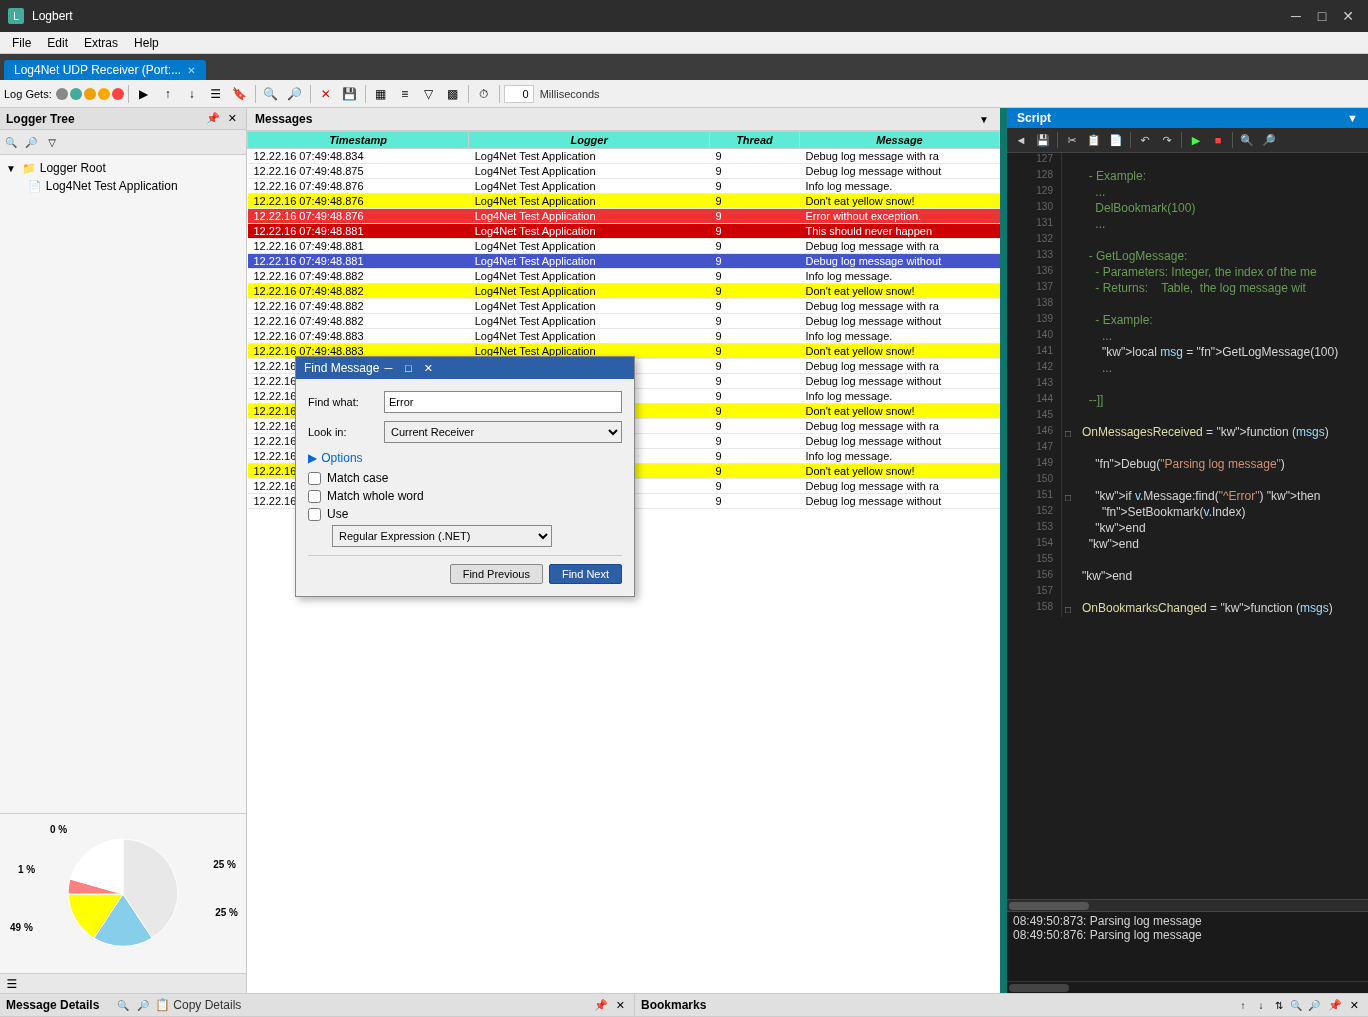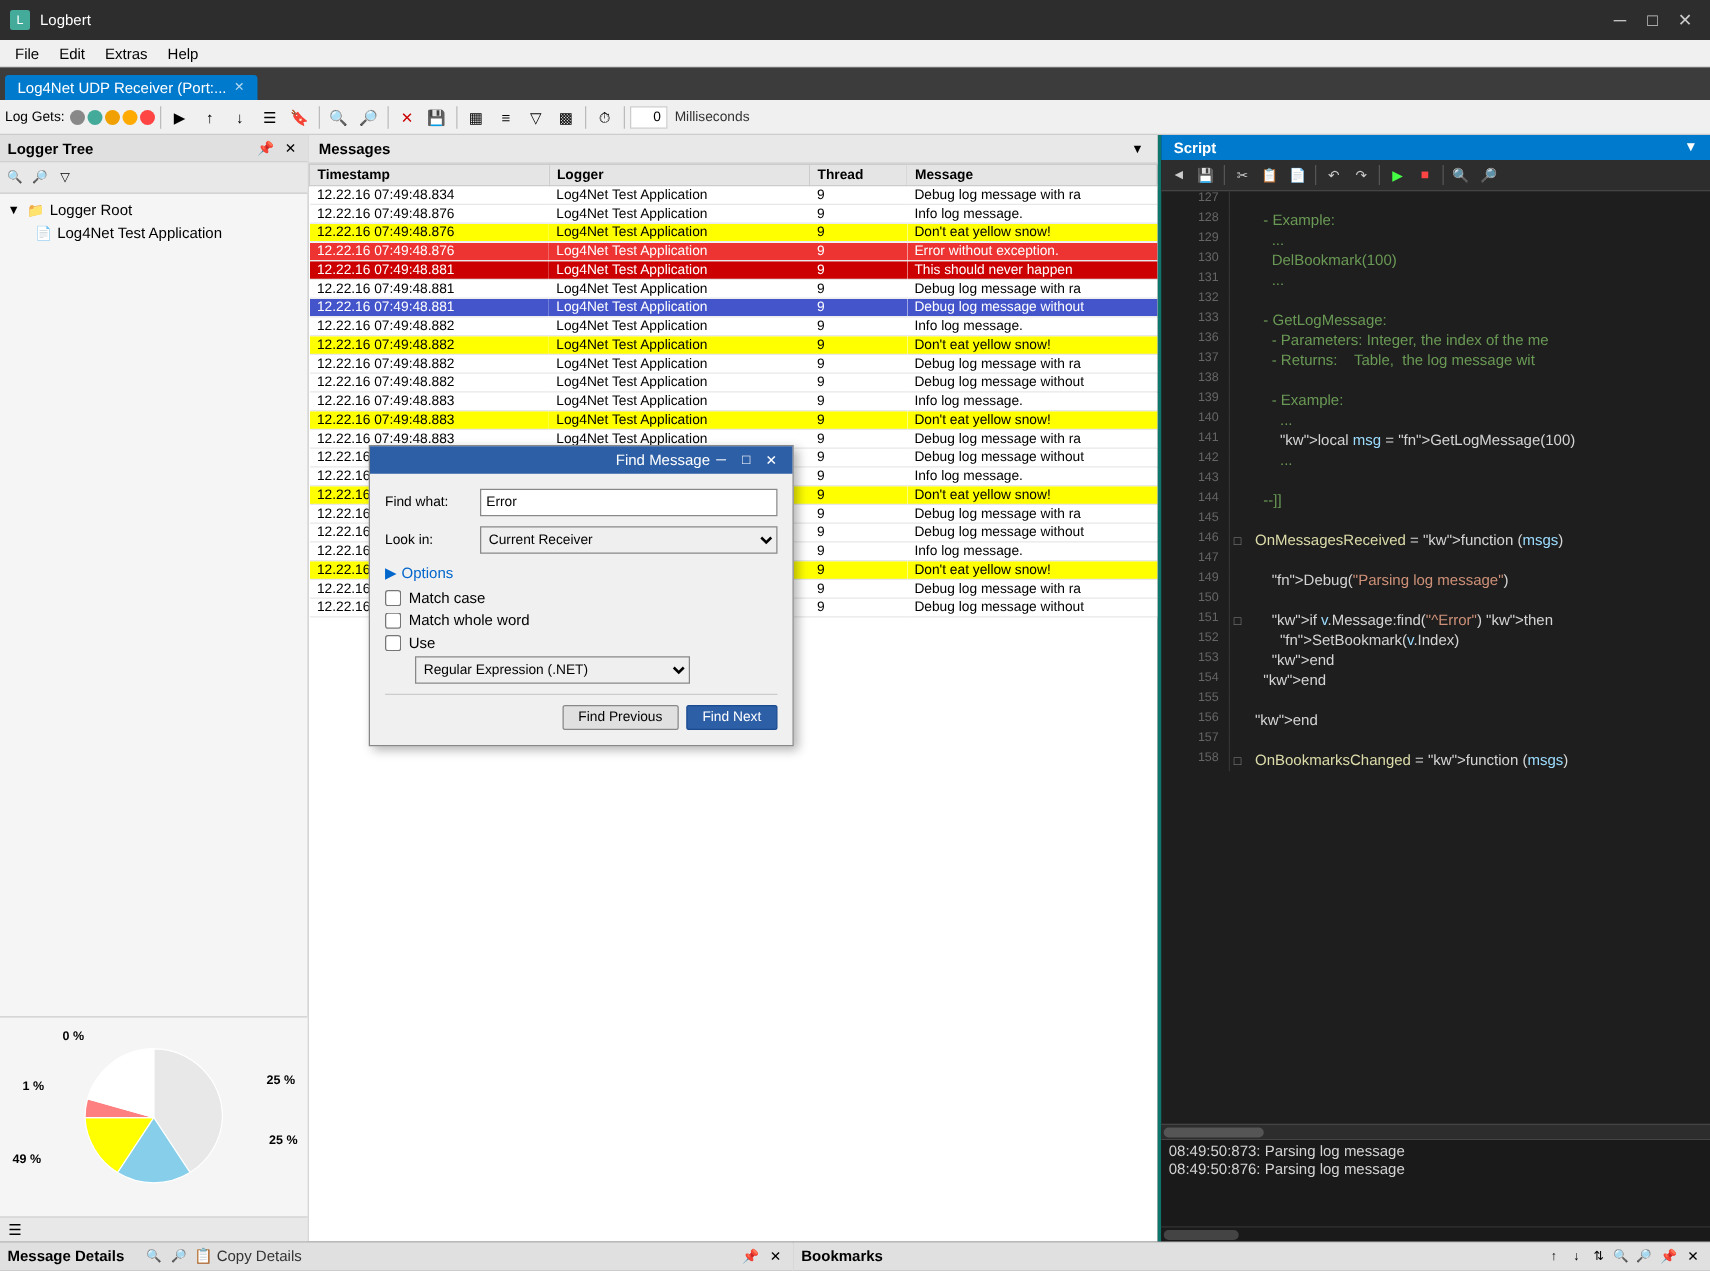--- a/index.html
+++ b/index.html
@@ -125,47 +125,48 @@
       padding: 3px 8px;
       font-size: 11px;
       font-weight: bold;
       border-bottom: 1px solid #ccc;
       display: flex;
       align-items: center;
       justify-content: space-between;
     }
     .messages-table { width: 100%; border-collapse: collapse; }
     .messages-table th {
-      background: #e5e5e5;
+      background: #5eead4;
       border: 1px solid #ccc;
       padding: 2px 6px;
-      text-align: left;
+      text-align: center;
       font-size: 11px;
       position: sticky;
       top: 0;
       z-index: 1;
+      font-style: italic;
     }
     .messages-scroll { overflow: auto; flex: 1; }
     .messages-table td {
       border-bottom: 1px solid #e8e8e8;
       padding: 1px 6px;
       font-size: 11px;
       white-space: nowrap;
       overflow: hidden;
       max-width: 200px;
       text-overflow: ellipsis;
     }
 
     .right-panel {
-      width: 442px;
+      width: 368px;
       background: #1e1e1e;
       color: #d4d4d4;
       display: flex;
       flex-direction: column;
-      border-left: 3px solid #0f766e;
+      border-left: 7px solid #0f766e;
     }
     .script-header {
       background: #007acc;
       color: #fff;
       padding: 3px 10px;
       font-size: 12px;
       font-weight: bold;
       display: flex;
       align-items: center;
       justify-content: space-between;
@@ -252,21 +253,21 @@
       border: 1px solid #888;
       box-shadow: 3px 3px 8px rgba(0,0,0,0.3);
       z-index: 100;
     }
     .find-dialog-title {
       background: #2d5fa6;
       color: #fff;
       padding: 4px 8px;
       display: flex;
       align-items: center;
-      justify-content: flex-end;
+      justify-content: flex-start;
       font-size: 12px;
     }
     .find-dialog-body { padding: 12px; }
     .find-row { display: flex; align-items: center; gap: 6px; margin-bottom: 8px; }
     .find-label { width: 70px; font-size: 11px; }
     .find-input { flex: 1; border: 1px solid #888; padding: 2px 4px; font-size: 11px; height: 22px; }
     .find-select { flex: 1; border: 1px solid #888; padding: 2px 2px; font-size: 11px; height: 22px; }
     .options-section { margin-bottom: 8px; }
     .options-toggle { display: flex; align-items: center; gap: 4px; cursor: pointer; font-size: 11px; margin-bottom: 6px; color: #0066cc; }
     .checkbox-row { display: flex; align-items: center; gap: 6px; margin-bottom: 4px; font-size: 11px; }
@@ -408,20 +409,26 @@
           </tr>
         </thead>
         <tbody id="messages-tbody">
         <tr style="background: rgb(255, 255, 255); color: rgb(0, 0, 0);">
               <td style="max-width: 200px; overflow: hidden; text-overflow: ellipsis; white-space: nowrap;">12.22.16 07:49:48.834</td>
               <td style="max-width: 200px; overflow: hidden; text-overflow: ellipsis; white-space: nowrap;">Log4Net Test Application</td>
               <td style="max-width: 200px; overflow: hidden; text-overflow: ellipsis; white-space: nowrap;">9</td>
               <td style="max-width: 200px; overflow: hidden; text-overflow: ellipsis; white-space: nowrap;">Debug log message with ra</td>
             </tr>
             <tr style="background: rgb(255, 255, 255); color: rgb(0, 0, 0);">
+              <td style="max-width: 200px; overflow: hidden; text-overflow: ellipsis; white-space: nowrap;">12.22.16 07:49:48.875</td>
+              <td style="max-width: 200px; overflow: hidden; text-overflow: ellipsis; white-space: nowrap;">Log4Net Test Application</td>
+              <td style="max-width: 200px; overflow: hidden; text-overflow: ellipsis; white-space: nowrap;">9</td>
+              <td style="max-width: 200px; overflow: hidden; text-overflow: ellipsis; white-space: nowrap;">Debug log message without</td>
+            </tr>
+            <tr style="background: rgb(255, 255, 255); color: rgb(0, 0, 0);">
               <td style="max-width: 200px; overflow: hidden; text-overflow: ellipsis; white-space: nowrap;">12.22.16 07:49:48.876</td>
               <td style="max-width: 200px; overflow: hidden; text-overflow: ellipsis; white-space: nowrap;">Log4Net Test Application</td>
               <td style="max-width: 200px; overflow: hidden; text-overflow: ellipsis; white-space: nowrap;">9</td>
               <td style="max-width: 200px; overflow: hidden; text-overflow: ellipsis; white-space: nowrap;">Info log message.</td>
             </tr>
             <tr style="background: rgb(255, 255, 0); color: rgb(0, 0, 0);">
               <td style="max-width: 200px; overflow: hidden; text-overflow: ellipsis; white-space: nowrap;">12.22.16 07:49:48.876</td>
               <td style="max-width: 200px; overflow: hidden; text-overflow: ellipsis; white-space: nowrap;">Log4Net Test Application</td>
               <td style="max-width: 200px; overflow: hidden; text-overflow: ellipsis; white-space: nowrap;">9</td>
               <td style="max-width: 200px; overflow: hidden; text-overflow: ellipsis; white-space: nowrap;">Don't eat yellow snow!</td>

